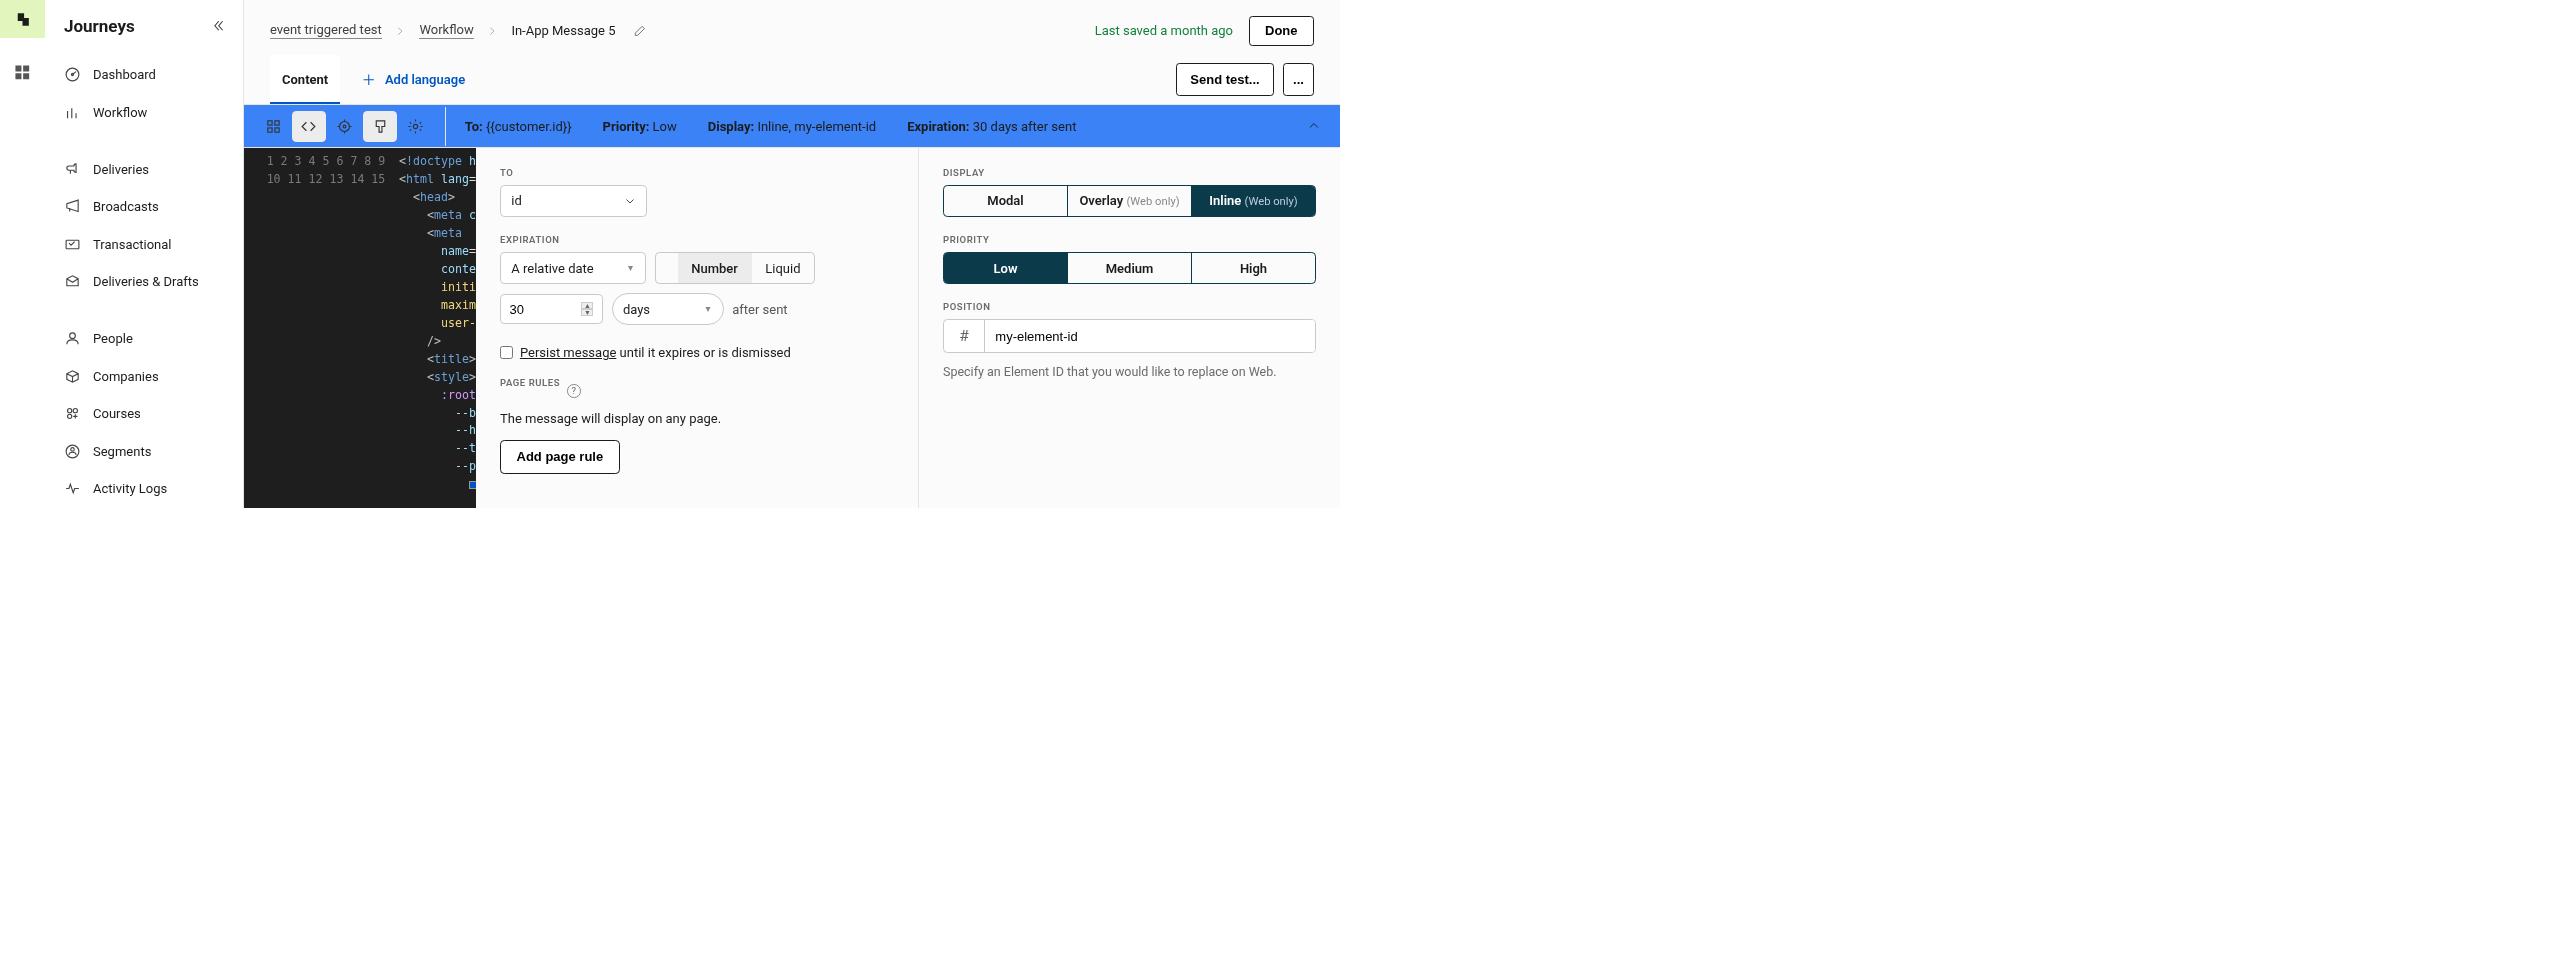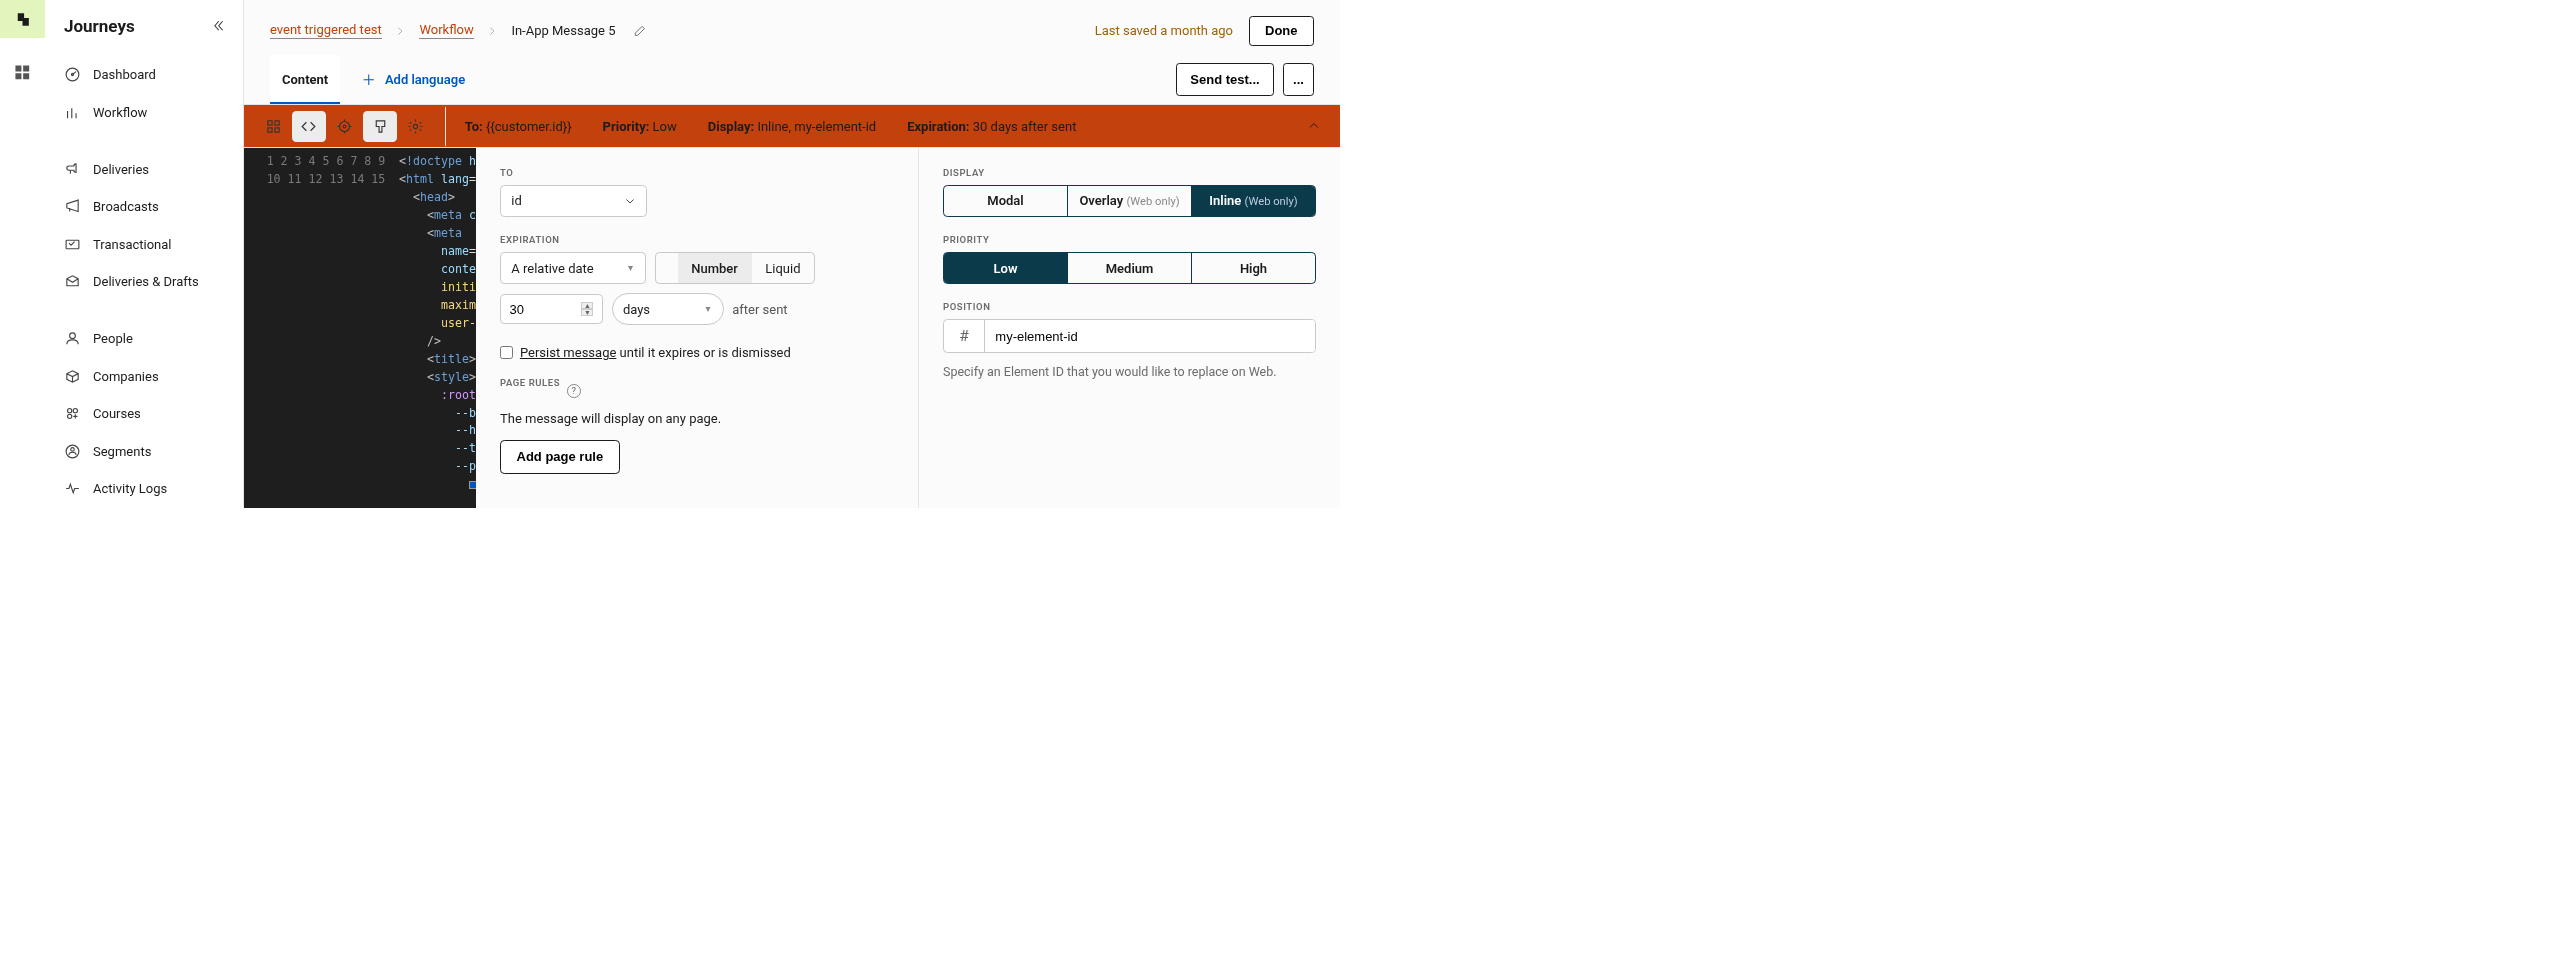--- a/index.html
+++ b/index.html
@@ -22,41 +22,41 @@
 .nav-item { display:flex; align-items:center; gap:12px; padding: 10.3px 19px; color:#1c1c1c; font-size: 13px; cursor:pointer; }
 .nav-item svg { width: 17px; height: 17px; color:#444; flex-shrink:0; }
 .nav-spacer { height: 19px; }
 
 
 .main { flex:1; display:flex; flex-direction:column; background:#fbfbfb; border-left: none; }
 
 
 .topbar { display:flex; align-items:center; justify-content:space-between; padding: 15.5px 26px 8.6px 26px; background:#fbfbfb; }
 .crumbs { display:flex; align-items:center; gap: 13.7px; font-size: 13px; }
-.crumbs a { color:#c2410c; text-decoration: none; border-bottom: 0.9px solid #888; padding-bottom:1px;}
+.crumbs a { color:#404040; text-decoration: none; border-bottom: 0.9px solid #888; padding-bottom:1px;}
 .crumbs .chev { color:#888; }
 .crumbs .current { color:#1c1c1c; }
 .pencil { width:13.7px; height:13.7px; color:#666; margin-left: 3.4px;}
 .top-right { display:flex; align-items:center; gap: 15.5px; }
-.saved { color:#a16207; font-size:13px; }
+.saved { color:#15803d; font-size:13px; }
 .done-btn { border:1.3px solid #1c1c1c; background:#fff; padding: 6.9px 15.5px; font-weight:700; font-size:13px; border-radius:3.4px; cursor:pointer; }
 
 
 .tabrow { display:flex; align-items:center; justify-content:space-between; padding: 0 26px; background:#fbfbfb; }
 .tabrow-left { display:flex; align-items: center; }
 .tab { padding: 17px 12px 15.5px 12px; font-weight:700; font-size:13px; border-bottom: 2.6px solid transparent; cursor:pointer; }
 .tab.active { border-bottom-color: #0057c4; background:#fff; }
 .add-lang { display:flex; align-items:center; gap:8.6px; color:#0057c4; font-weight:600; padding-left: 20.6px; cursor:pointer; font-size:13px;}
 .add-lang svg { width:15.5px; height:15.5px; }
 .tabrow-right { display:flex; gap:8.6px; }
 .ghost-btn { border:1.3px solid #1c1c1c; background:#fff; padding: 6.9px 13.7px; font-weight:700; font-size:13px; border-radius:3.4px; cursor:pointer; }
 .kebab-btn { border:1.3px solid #1c1c1c; background:#fff; width:31px; height:33px; font-weight:700; border-radius:3.4px; cursor:pointer; display:flex; align-items:center; justify-content:center; font-size:13px;}
 
 
-.work { flex:1; display:flex; flex-direction:column; background:#c2410c; border-top: 0.9px solid #e5e5e5; min-height:0;}
+.work { flex:1; display:flex; flex-direction:column; background:#3b82f6; border-top: 0.9px solid #e5e5e5; min-height:0;}
 .toolbar-row { display:flex; align-items:center; justify-content:space-between; border-bottom:0.9px solid #e5e5e5; }
 .tool-icons { display:flex; align-items:center; padding: 5.2px 12px; gap: 1.7px;}
 .tool-btn { width:34px; height:31px; display:flex; align-items:center; justify-content:center; border-radius:4.3px; cursor:pointer; color:#333;}
 .tool-btn.sel { background:#ececec; }
 .tool-btn svg { width:17px; height:17px; }
 .summary { flex:1; display:flex; align-items:center; gap: 31px; padding: 12px 19px; font-size:13px; border-left:0.9px solid #e5e5e5;}
 .summary b { font-weight:700; }
 .summary .grow { flex:1; }
 .chev-up { width:13.7px; height:13.7px; }
 

